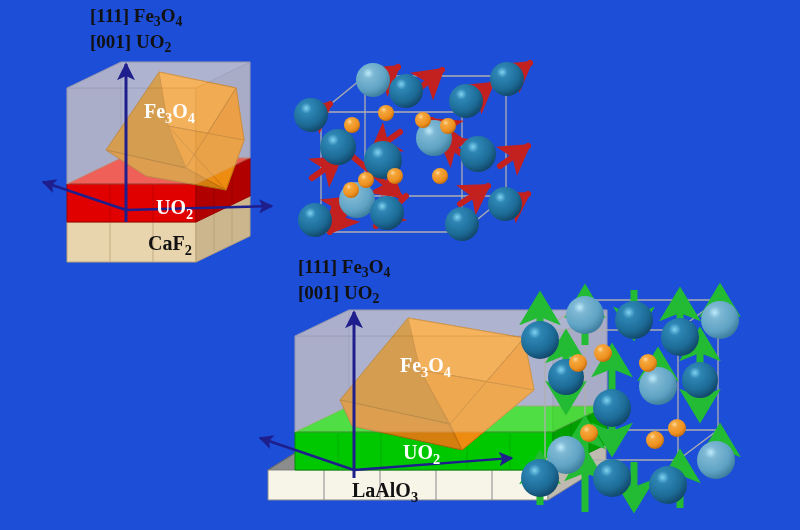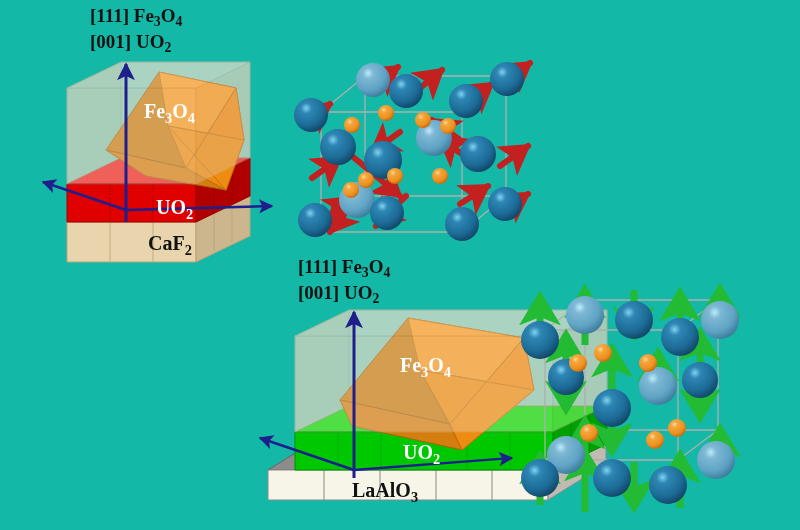--- a/index.html
+++ b/index.html
@@ -1,18 +1,18 @@
 <!DOCTYPE html>
 <html><head>
 <meta charset="utf-8">
 <style>
   html,body{margin:0;padding:0;background:#ffffff;}
   body{width:800px;height:530px;overflow:hidden;
        font-family:"Liberation Serif","DejaVu Serif",serif;}
-  #stage{position:relative;width:800px;height:530px;background:#14b8a6;text-align:center;}
+  #stage{position:relative;width:800px;height:530px;background:#1d4ed8;text-align:center;}
   svg.layer{position:absolute;left:0;top:0;width:800px;height:530px;overflow:visible;}
   .axlabel{font-family:"Liberation Serif","DejaVu Serif",serif;font-weight:bold;
            font-size:19px;fill:#111111;white-space:pre;}
   .facelabel{font-family:"Liberation Serif","DejaVu Serif",serif;font-weight:bold;
              font-size:20px;fill:#ffffff;}
   .facelabel-dark{font-family:"Liberation Serif","DejaVu Serif",serif;font-weight:bold;
              font-size:20px;fill:#111111;}
   .sub{font-size:0.72em;}
 </style>
 </head>

